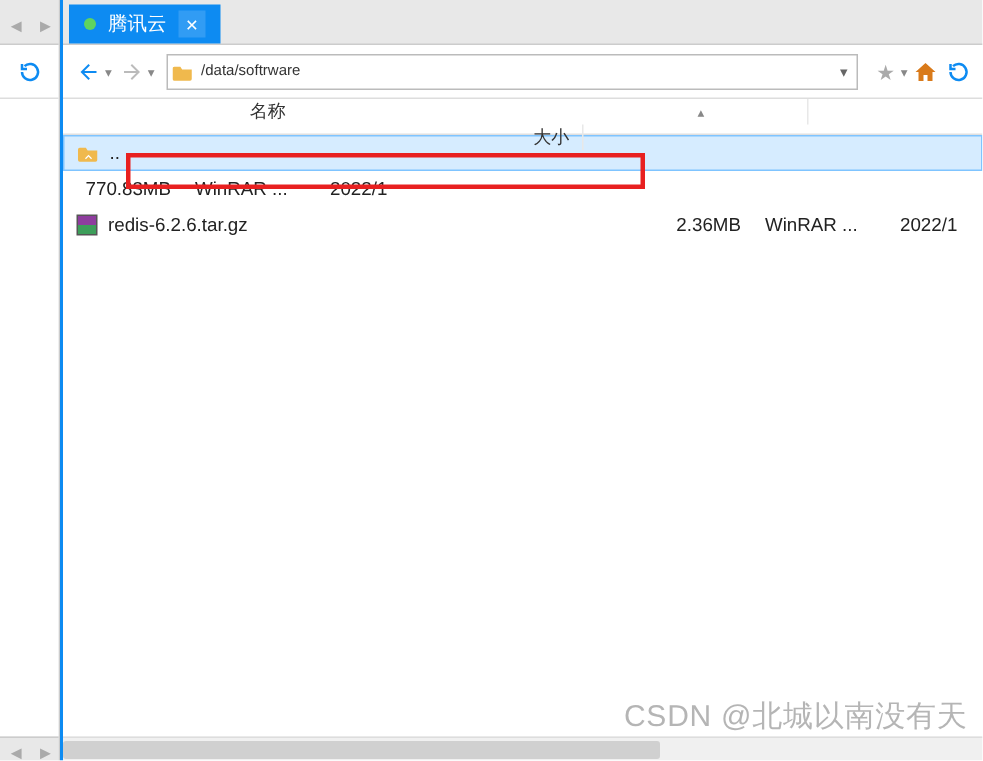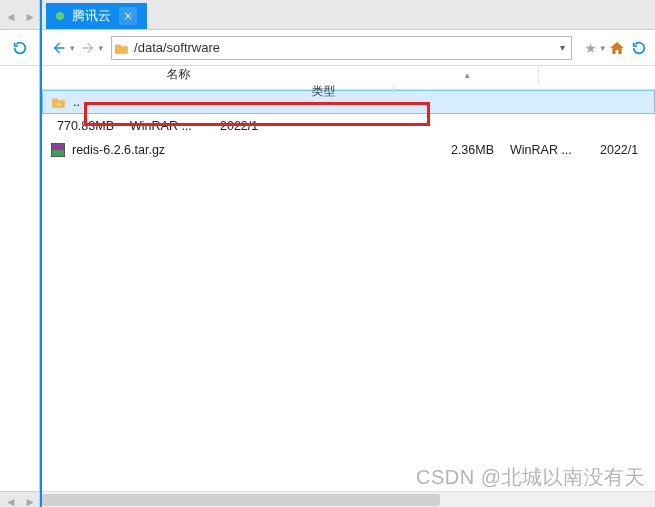--- a/index.html
+++ b/index.html
@@ -19,21 +19,21 @@
   .tab { height: 26px; background: #0d8bf2; color: #fff; display: flex; align-items: center; padding: 0 10px; font-size: 13px; gap: 8px; }
   .tab-dot { width: 8px; height: 8px; border-radius: 50%; background: #5fd35f; }
   .tab-close { width: 18px; height: 18px; display: flex; align-items: center; justify-content: center; background: rgba(255,255,255,0.15); font-size: 14px; color: #fff; }
   
   .toolbar { height: 36px; background: #fff; border-bottom: 1px solid #ddd; display: flex; align-items: center; padding: 0 6px; gap: 2px; }
   .nav-btn { width: 22px; height: 22px; display: flex; align-items: center; justify-content: center; color: #0d8bf2; font-size: 14px; }
   .nav-btn.dim { color: #bbb; }
   .dropdown-caret { font-size: 9px; color: #888; margin-left: -2px; }
   .addressbar { flex: 1; height: 24px; border: 1px solid #bbb; display: flex; align-items: center; margin: 0 6px; background: #fff; }
   .folder-icon-addr { width: 20px; display: flex; align-items: center; justify-content: center; }
-  .addr-text { flex: 1; font-size: 13px; color: #333; padding-left: 2px; }
+  .addr-text { flex: 1; font-size: 10px; color: #333; padding-left: 2px; }
   .addr-drop { width: 18px; text-align: center; color: #666; font-size: 10px; }
   .tool-icon { width: 20px; height: 20px; display: flex; align-items: center; justify-content: center; }
   .star-icon { color: #aaa; font-size: 14px; }
   .home-icon { color: #d97a1a; font-size: 15px; }
   .refresh-icon { color: #0d8bf2; font-size: 15px; }
   
   .file-area { flex: 1; background: #fff; position: relative; overflow: hidden; }
   .header-row { height: 24px; border-bottom: 1px solid #e0e0e0; display: flex; align-items: center; font-size: 12px; color: #333; flex-direction: column; }
   .col { padding: 0 8px; border-right: 1px solid #e8e8e8; height: 100%; display: flex; align-items: center; }
   .col-name { width: 380px; }
@@ -127,21 +127,21 @@
           </svg>
       </div>
     </div>
 
     <div class="file-area">
       <div class="header-row">
         <div class="col col-name">
             <span>名称</span>
             <span class="sort-caret">▴</span>
           </div>
-        <div class="col col-type">类型</div>
+        <div class="col col-size">大小</div>
       </div>
 
       <div class="row uprow">
         <div class="col col-name">
           <span class="ficon ficon-folder">
             <svg width="14" height="12" viewBox="0 0 24 20">
                 <path fill="#f0b94d" d="M2 4h7l2 3h11v11a2 2 0 0 1-2 2H2a2 2 0 0 1-2-2V6a2 2 0 0 1 2-2z"></path>
                 <path fill="#fff" d="M12 16v-4l-3 3-1-1 4-4 4 4-1 1-3-3v4z" transform="translate(0 2)"></path>
               </svg>
           </span>

